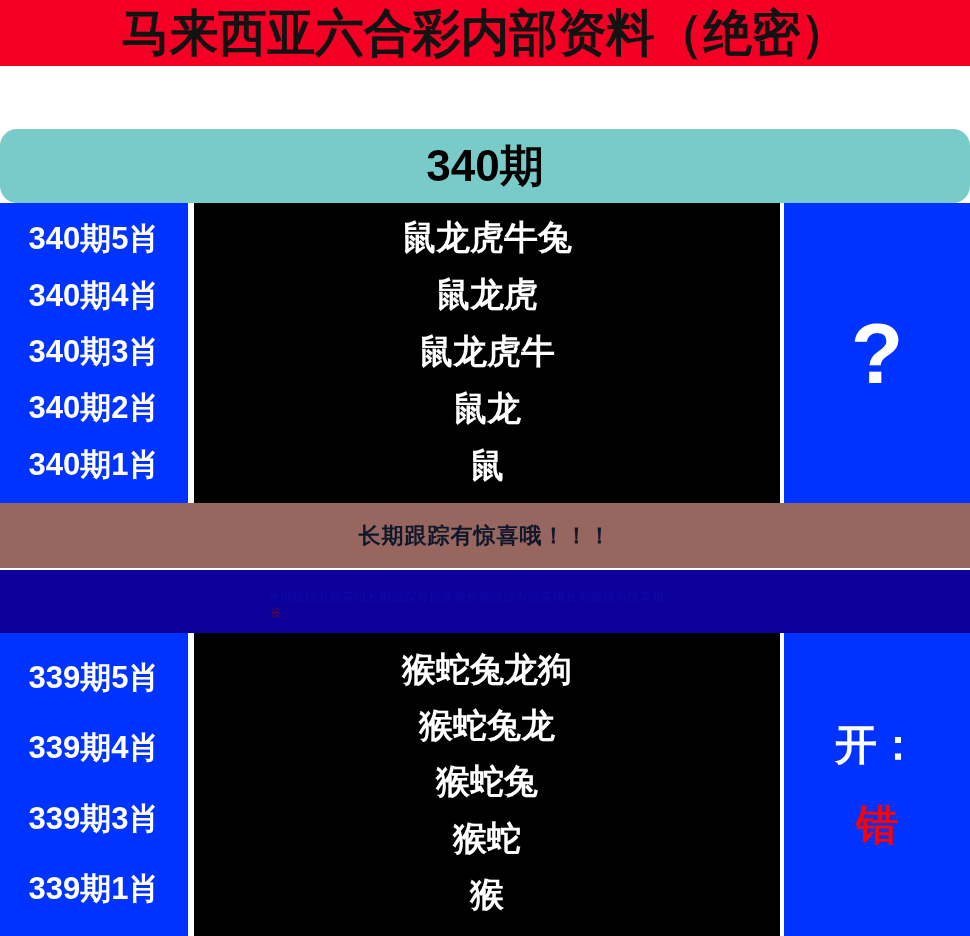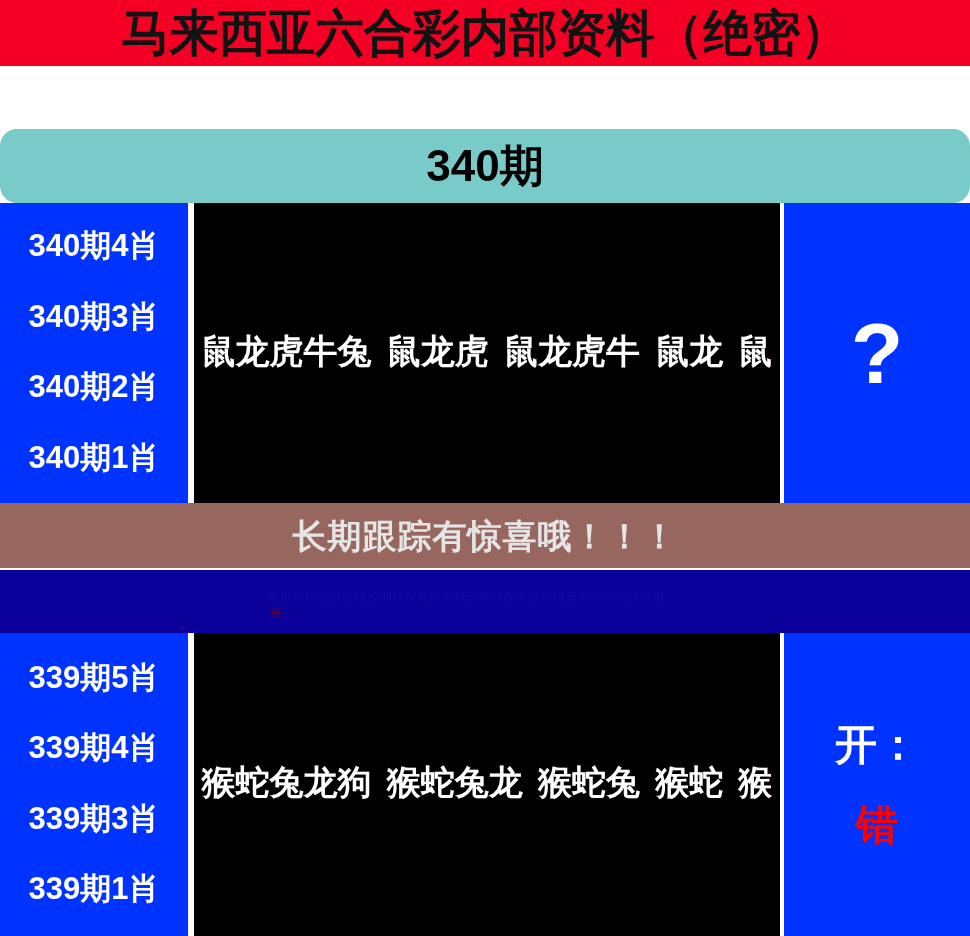--- a/index.html
+++ b/index.html
@@ -87,20 +87,21 @@
     background: #0033FF;
     display: flex;
     flex-direction: column;
     justify-content: space-around;
     align-items: center;
     flex: 0 0 188px;
   }
   .tbl .col-mid {
     background: #000000;
     display: flex;
+    flex-direction: column;
     justify-content: space-around;
     align-items: center;
     flex: 1 1 auto;
     margin-left: 6px;
     margin-right: 4px;
   }
   .tbl .col-right {
     width: 186px;
     flex: 0 0 186px;
     background: #0033FF;
@@ -143,22 +144,22 @@
     top: 503px;
     width: 970px;
     height: 65px;
     background: #96665F;
     display: flex;
     align-items: center;
     justify-content: center;
     overflow: hidden;
   }
   .promo-text {
-    color: #e5e5e5;
-    font-size: 34px;
+    color: #0f172a;
+    font-size: 22px;
     font-weight: bold;
     line-height: 40px;
     white-space: nowrap;
     letter-spacing: 1px;
     text-align: right;
   }
 
   
   .navy-strip {
     position: absolute;
@@ -217,20 +218,21 @@
   </div>
 
   <div class="white-gap"></div>
 
   <div class="period-bar">
     <div class="period-bar-text">340期</div>
   </div>
 
   <div class="tbl" id="table-340">
     <div class="col-label">
+      <div class="label-cell">340期5肖</div>
       <div class="label-cell">340期4肖</div>
       <div class="label-cell">340期3肖</div>
       <div class="label-cell">340期2肖</div>
       <div class="label-cell">340期1肖</div>
     </div>
     <div class="col-mid">
       <div class="mid-cell">鼠龙虎牛兔</div>
       <div class="mid-cell">鼠龙虎</div>
       <div class="mid-cell">鼠龙虎牛</div>
       <div class="mid-cell">鼠龙</div>

